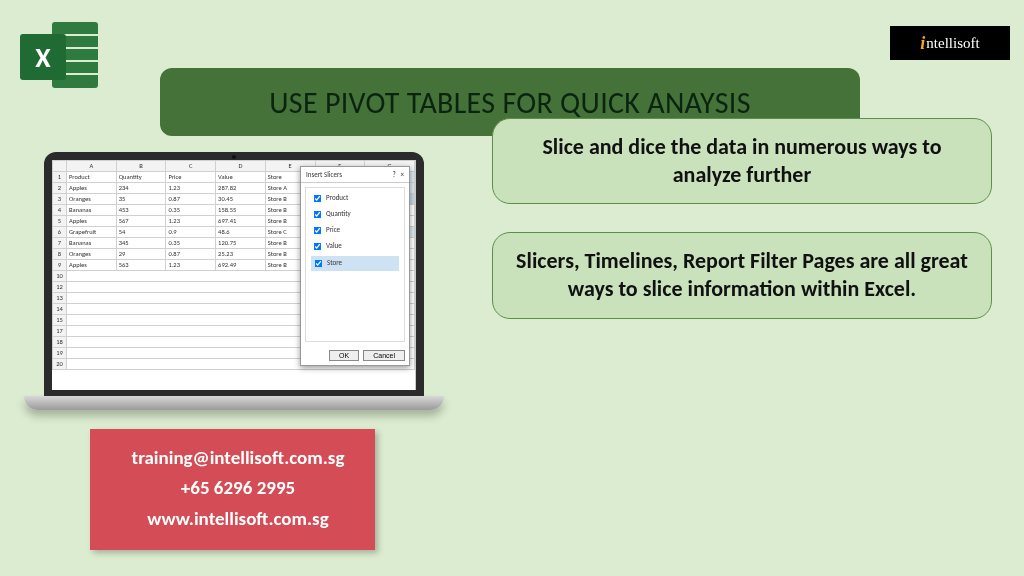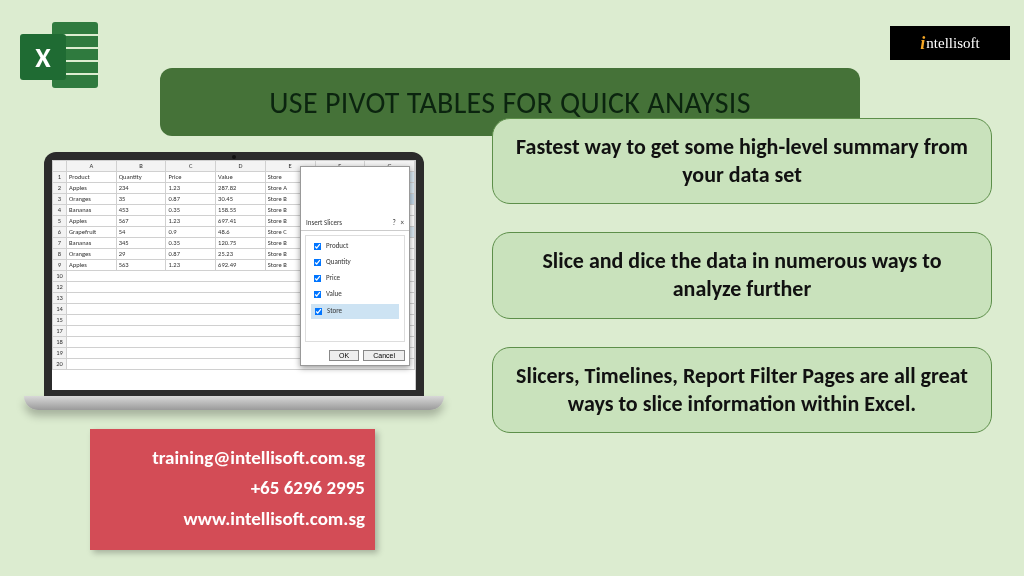--- a/index.html
+++ b/index.html
@@ -156,21 +156,21 @@
     background:#fff;
     border:1px solid #999;
     box-shadow:0 2px 6px rgba(0,0,0,0.4);
     font-size:7px;
     display:flex; flex-direction:column;
   }
   .slicer-title {
     padding:3px 5px;
     border-bottom:1px solid #ccc;
     display:flex; justify-content:space-between;
-    font-size:7px; color:#333;margin-top:48px;
+    font-size:7px; color:#333;
   }
   .slicer-body {
     flex:1; padding:4px 5px;
     border:1px solid #ddd;
     margin:4px;
   }
   .slicer-body label { display:block; margin-bottom:3px; font-size:7px;}
   .slicer-body input { transform:scale(0.6); margin-right:2px; vertical-align:middle;}
   .slicer-footer {
     padding:4px; display:flex; justify-content:flex-end; gap:4px;
@@ -178,21 +178,21 @@
   .slicer-footer button {
     font-size:7px; padding:1px 9px; border:1px solid #888; background:#eee;
   }
   .contact-card {
     position: absolute;
     left: 90px;
     bottom: 26px;
     width: 285px;
     background: #d34c56;
     color: #fff;
-    text-align: right;
+    text-align: center;
     font-weight: bold;
     font-size: 19px;
     padding: 14px 10px 16px 21px;
     line-height: 1.6;
     box-shadow: 3px 3px 6px rgba(0,0,0,0.25);
   }
   .pvt-cell { background:#fff;}
   .pvt-header { background:#d9e8f2; font-weight:bold;}
   .pvt-sel { background:#c3d7e7;}
   .num { text-align:right;}
@@ -208,21 +208,20 @@
 <div class="title-banner">
   <span>USE PIVOT TABLES FOR QUICK ANAYSIS</span>
 </div>
 
 <div class="brand-logo">
   <span class="accent">i</span>
     <span>ntellisoft</span>
 </div>
 
 <div class="bullets">
-  <div class="bullet">Fastest way to get some high-level summary from your data set</div>
   <div class="bullet">Slice and dice the data in numerous ways to analyze further</div>
   <div class="bullet">Slicers, Timelines, Report Filter Pages are all great ways to slice information within Excel.</div>
 </div>
 
 <div class="laptop">
   <div class="laptop-screen-bezel">
     <div class="laptop-cam"></div>
     <div class="laptop-screen">
       <div class="sheet">
         <table>

